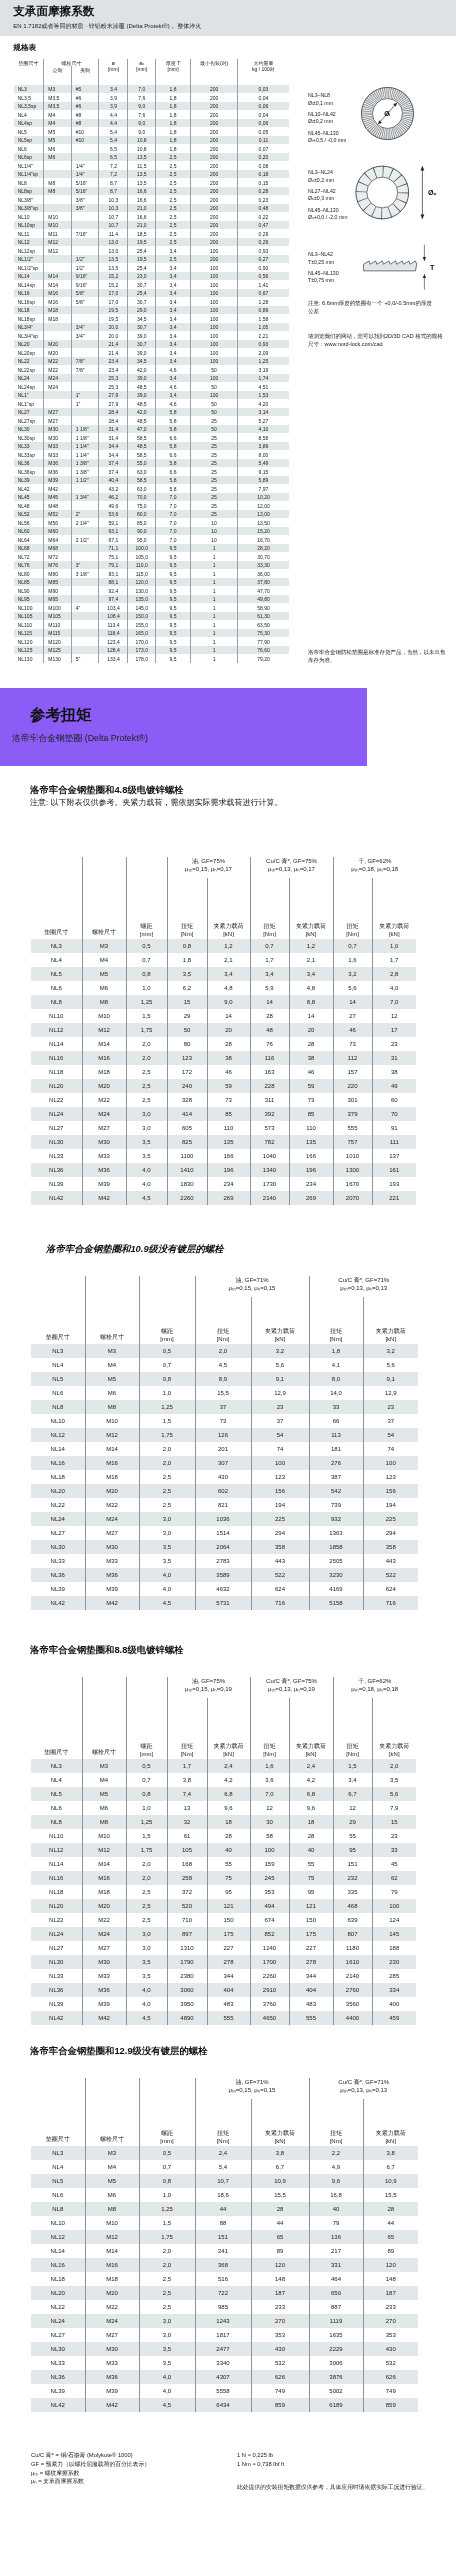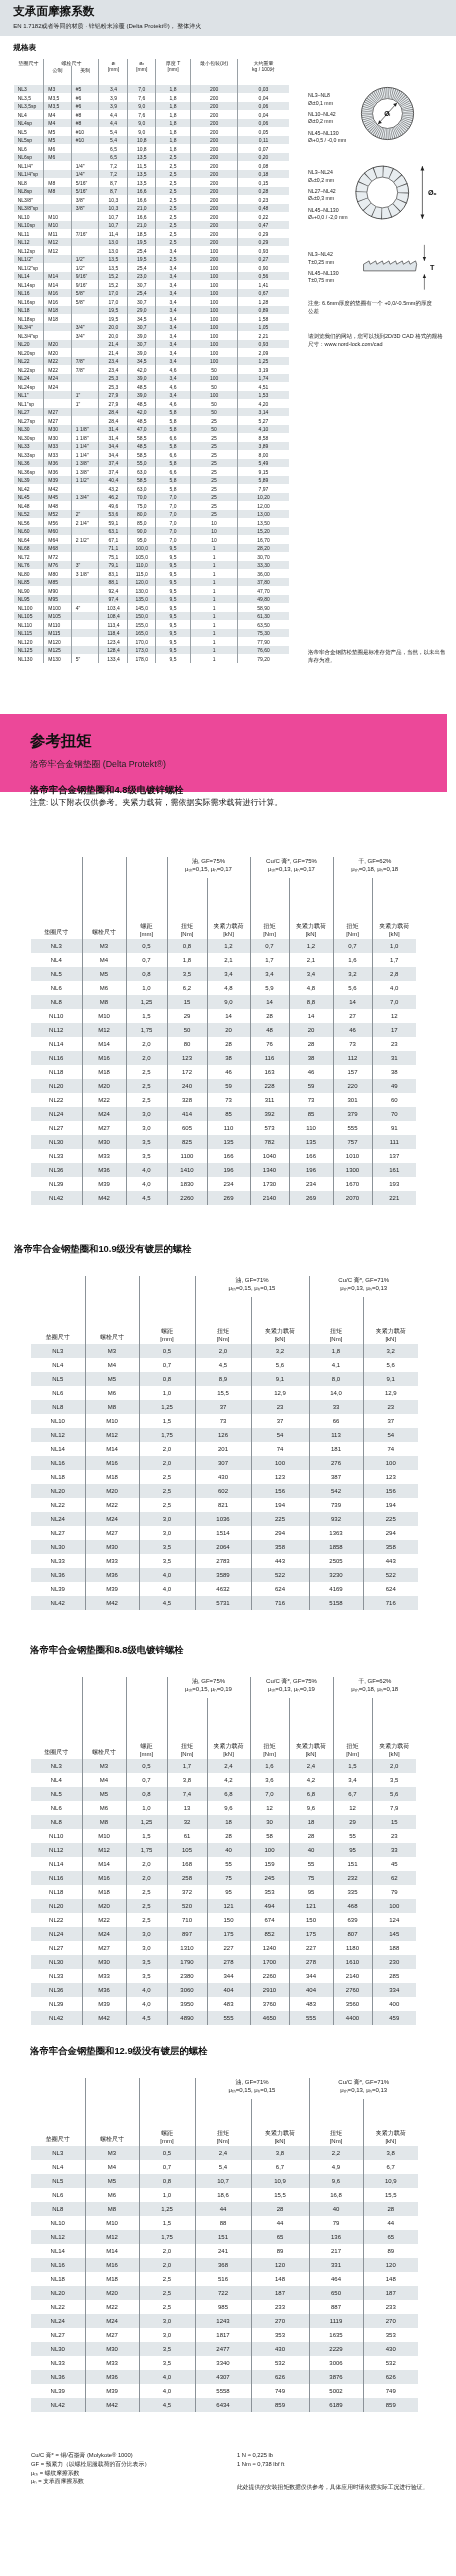--- a/index.html
+++ b/index.html
@@ -808,23 +808,23 @@
   <line x1="120" y1="58" x2="120" y2="86" stroke="#222" stroke-width="1"></line>
   <path d="M120 34 l-3 -7 6 0 z" fill="#222"></path>
     <path d="M120 58 l-3 7 6 0 z" fill="#222"></path>
   <text x="130" y="50" font-size="13" font-weight="bold" fill="#111">T</text>
 </svg>
 
 <div class="abs note" style="left:308px;top:300px;width:127px;">注意: 6.6mm厚度的垫圈有一个 +0,0/-0.5mm的厚度公差</div>
 <div class="abs note" style="left:308px;top:333px;width:138px;">请浏览我们的网站，您可以找到2D/3D CAD 格式的规格尺寸：www.nord-lock.com/cad</div>
 <div class="abs note" style="left:308px;top:649px;width:140px;">洛帝牢合金钢防松垫圈是标准存货产品，当然，以未出售库存为准。</div>
 
-<div class="abs band" style="left:0;top:688px;width:447px;height:78px;background:#ec4899;margin-top:26px;">
+<div class="abs band" style="left:0;top:688px;width:367px;height:78px;background:#8b5cf6;">
   <h2 class="abs" style="left:30px;top:16.5px;font-size:15.4px;">参考扭矩</h2>
-  <div class="abs" style="left:30px;top:45px;font-size:8.8px;color:#222;">洛帝牢合金钢垫圈 (Delta Protekt®)</div>
+  <div class="abs" style="left:12px;top:45px;font-size:8.8px;color:#222;">洛帝牢合金钢垫圈 (Delta Protekt®)</div>
 </div>
 
 <div class="abs" style="left:30px;top:797px;font-size:8px;color:#111;">注意: 以下附表仅供参考。夹紧力载荷，需依据实际需求载荷进行计算。</div>
 
 <h3 class="abs tq-title" style="left:30px;top:784px;">洛帝牢合金钢垫圈和4.8级电镀锌螺栓</h3>
 <table class="tq abs" style="left:31px;top:857px;">
   <colgroup>
       <col style="width:51px">
       <col style="width:44px">
       <col style="width:41px">
@@ -1071,21 +1071,21 @@
         <td>2260</td>
         <td>269</td>
         <td>2140</td>
         <td>269</td>
         <td>2070</td>
         <td>221</td>
       </tr>
     </tbody>
 </table>
 
-<h3 class="abs tq-title" style="left:14px;top:1243px;">洛帝牢合金钢垫圈和10.9级没有镀层的螺栓</h3>
+<h3 class="abs tq-title" style="left:46px;top:1243px;font-style:italic;">洛帝牢合金钢垫圈和10.9级没有镀层的螺栓</h3>
 <table class="tq abs" style="left:31px;top:1276px;">
   <colgroup>
       <col style="width:54px">
       <col style="width:54px">
       <col style="width:56px">
       <col style="width:56px">
       <col style="width:58px">
       <col style="width:54px">
       <col style="width:55px">
     </colgroup>

